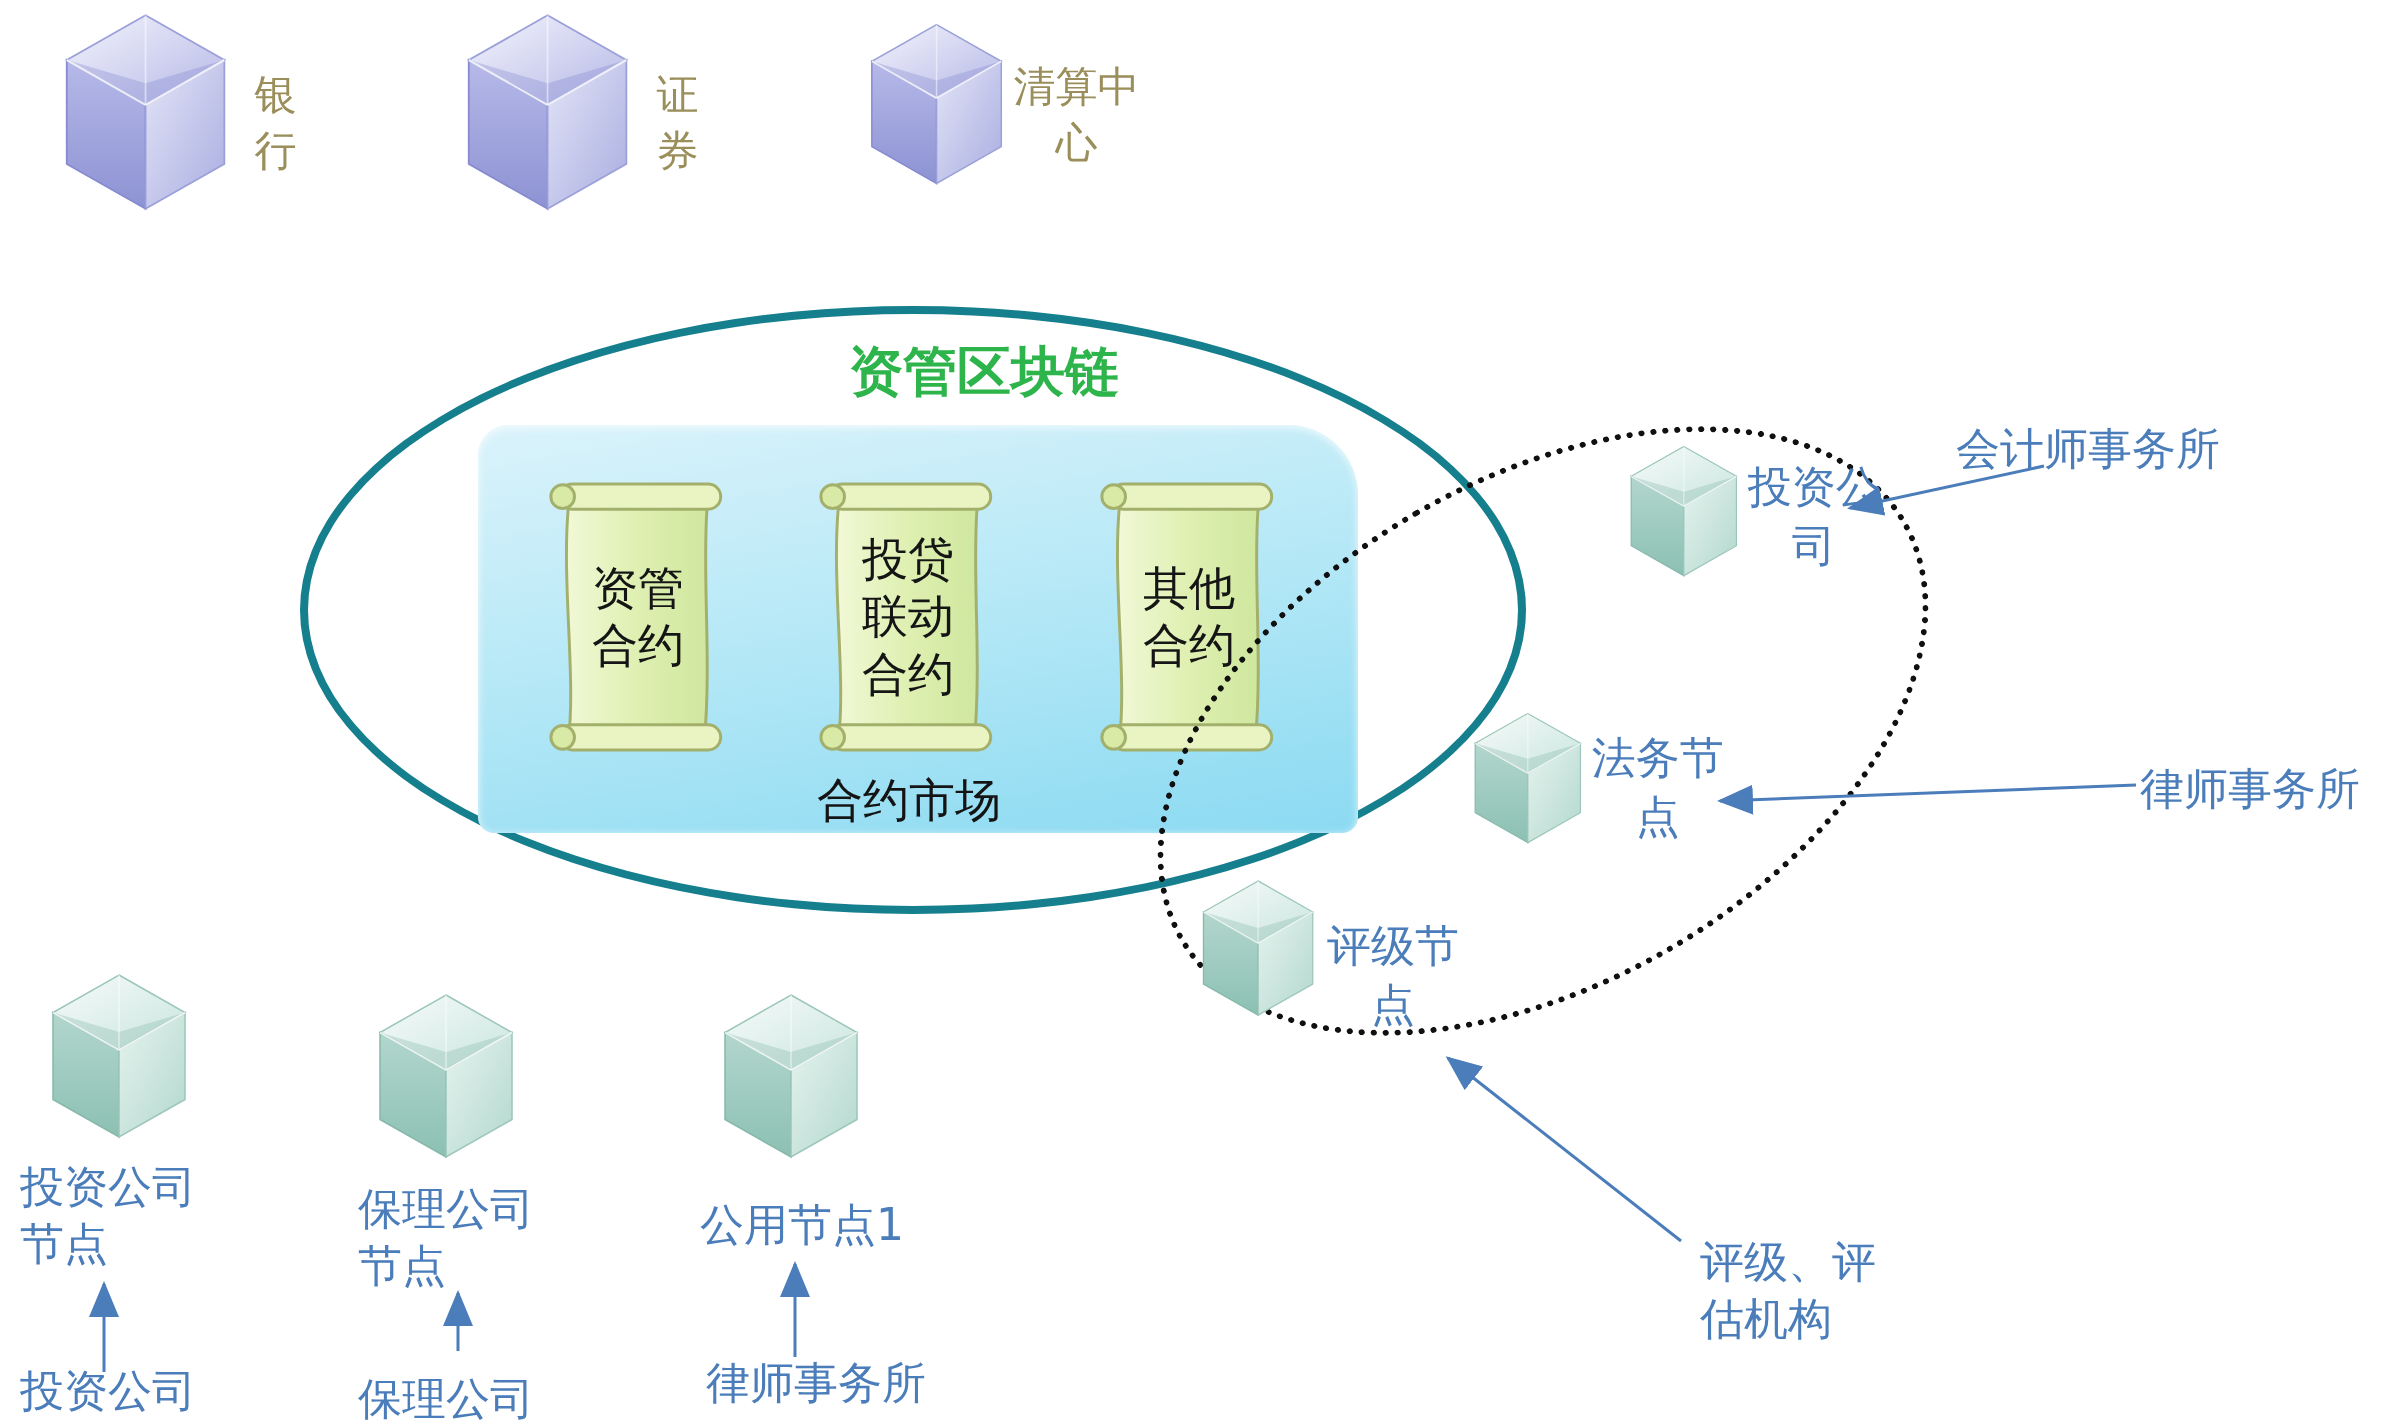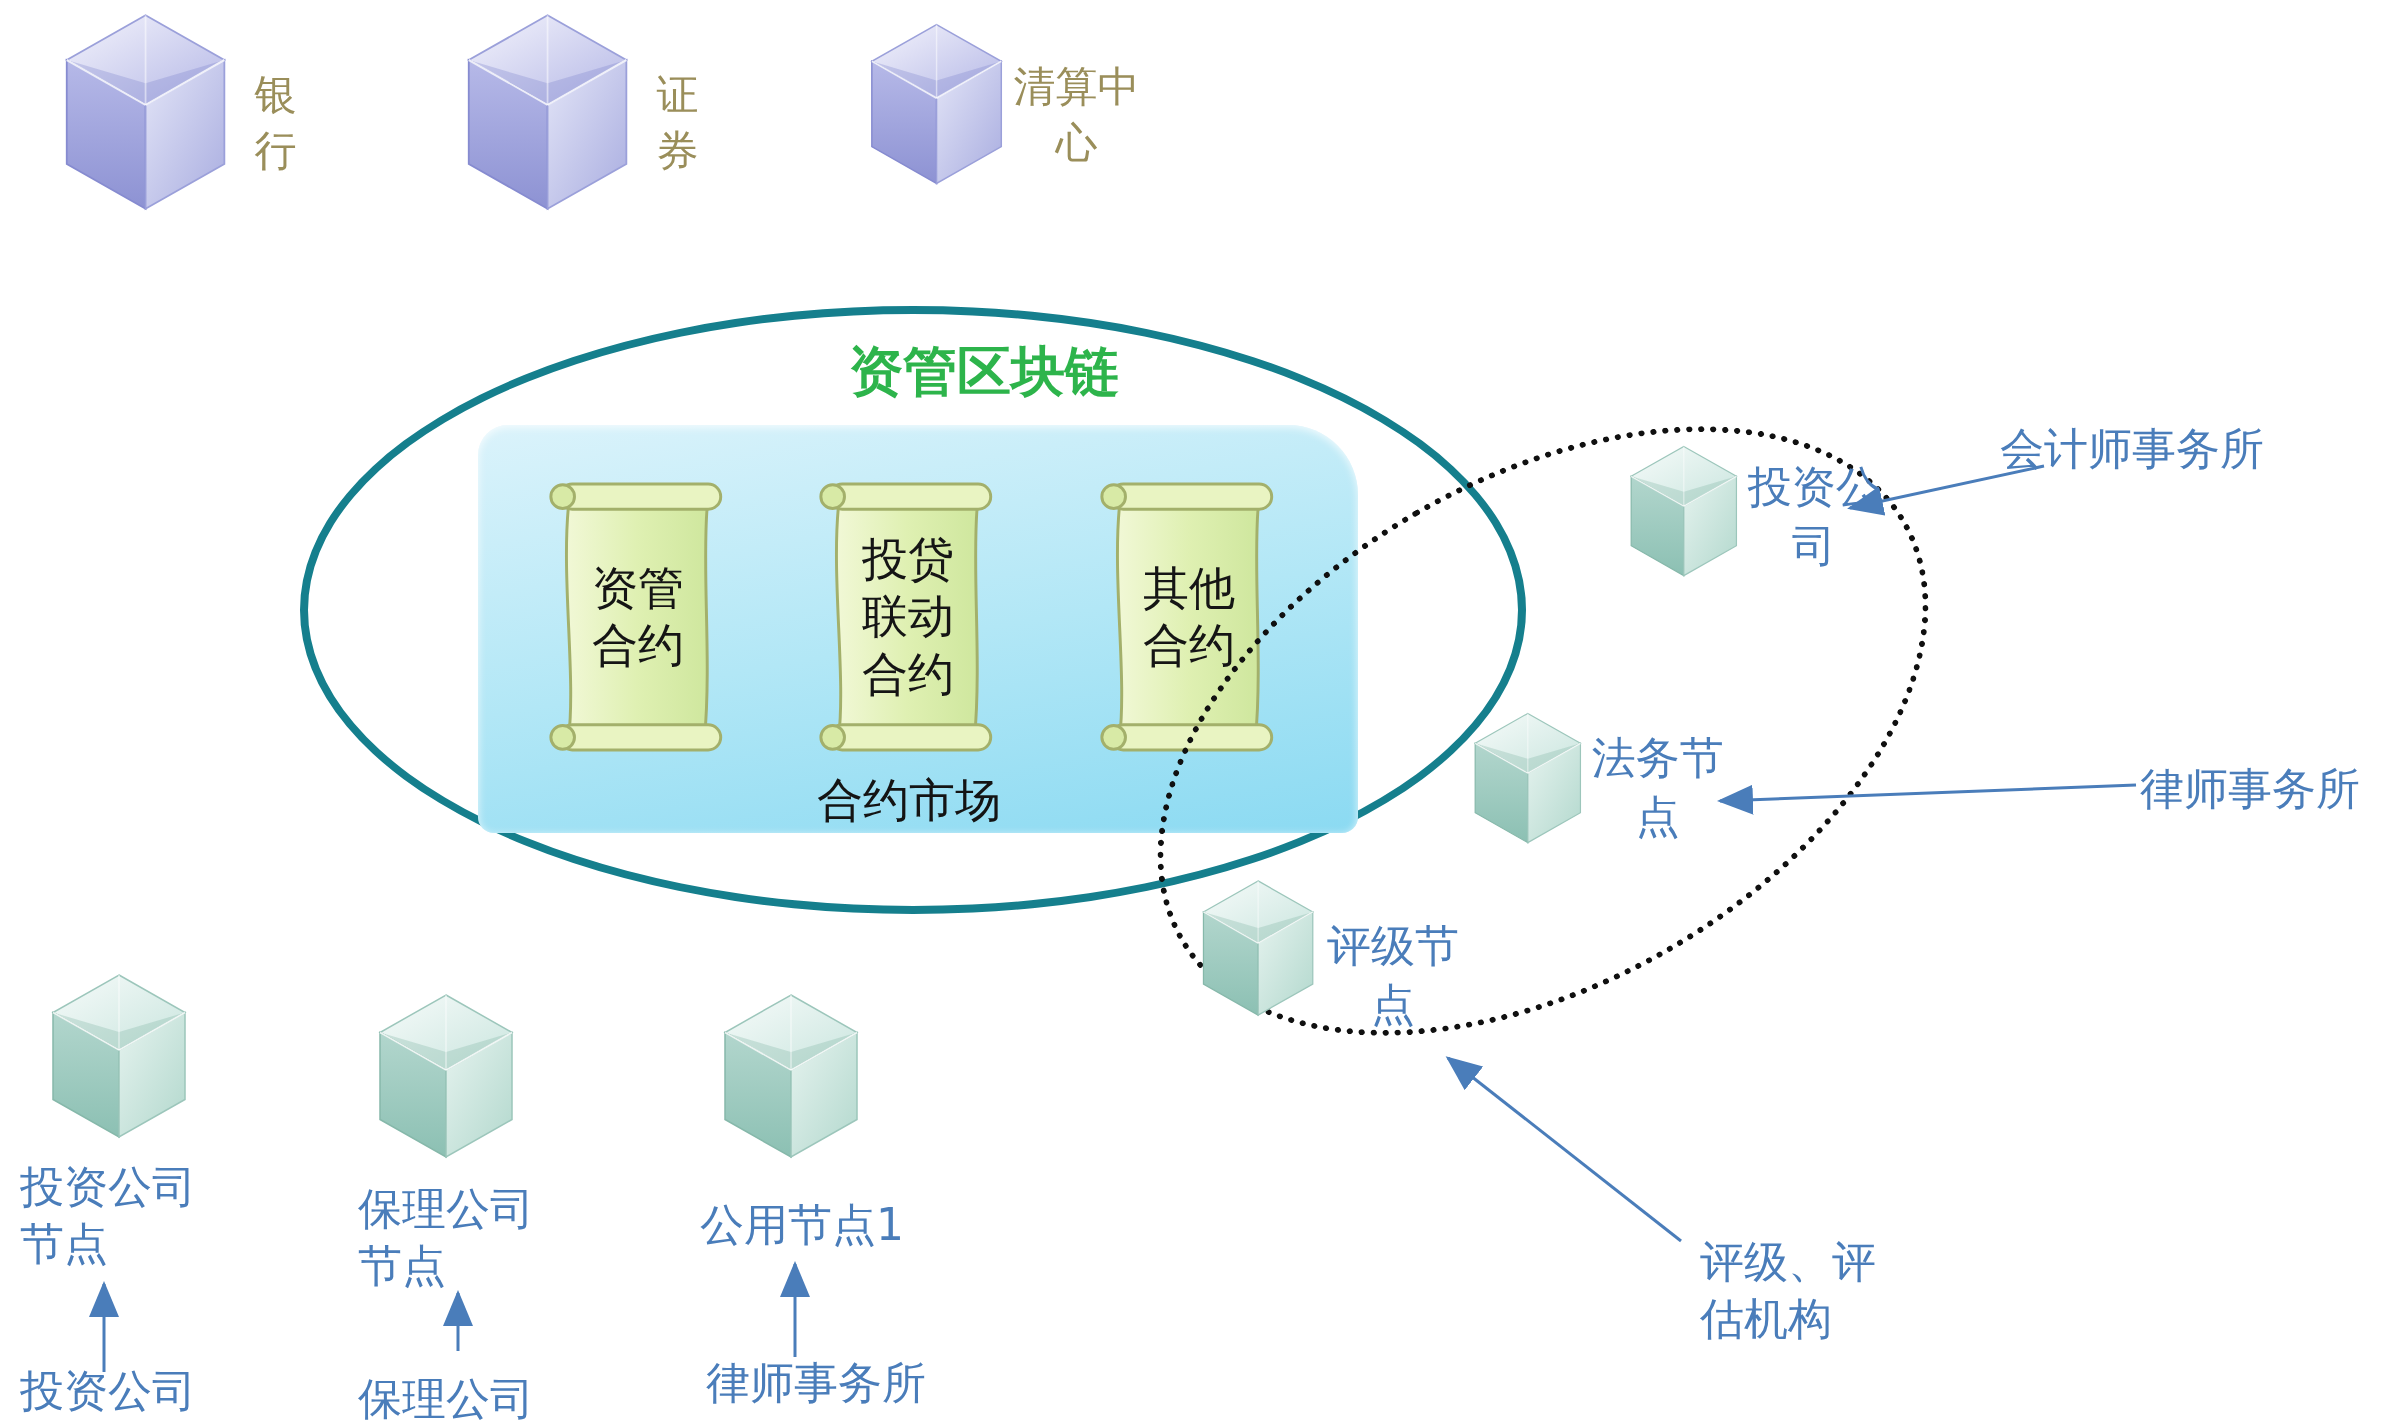--- a/index.html
+++ b/index.html
@@ -197,21 +197,21 @@
       </svg>
     <div class="blue-label" style="margin-top:20px">法务节点</div>
   </div>
   <div class="node" style="left:1196px; top:861px; width:270px">
     <svg class="cube-sm" viewBox="0 0 100 112">
         <use href="#cubeTeal"></use>
       </svg>
     <div class="blue-label" style="margin-top:56px">评级节点</div>
   </div>
 
-  <div class="abs blue-label z5" style="left:2000px; top:420px; text-align:left">会计师事务所</div>
+  <div class="abs blue-label z5" style="left:1956px; top:420px; text-align:left">会计师事务所</div>
   <div class="abs blue-label z5" style="left:2140px; top:760px; text-align:center">律师事务所</div>
   <div class="abs blue-label-left z5" style="left:1700px; top:1233px">评级、评
 估机构</div>
 
   <svg class="abs cube-sm z5" style="left:44px; top:972px" viewBox="0 0 100 112">
       <use href="#cubeTeal"></use>
     </svg>
   <div class="abs blue-label-left z5" style="left:20px; top:1158px">投资公司
 节点</div>
 

